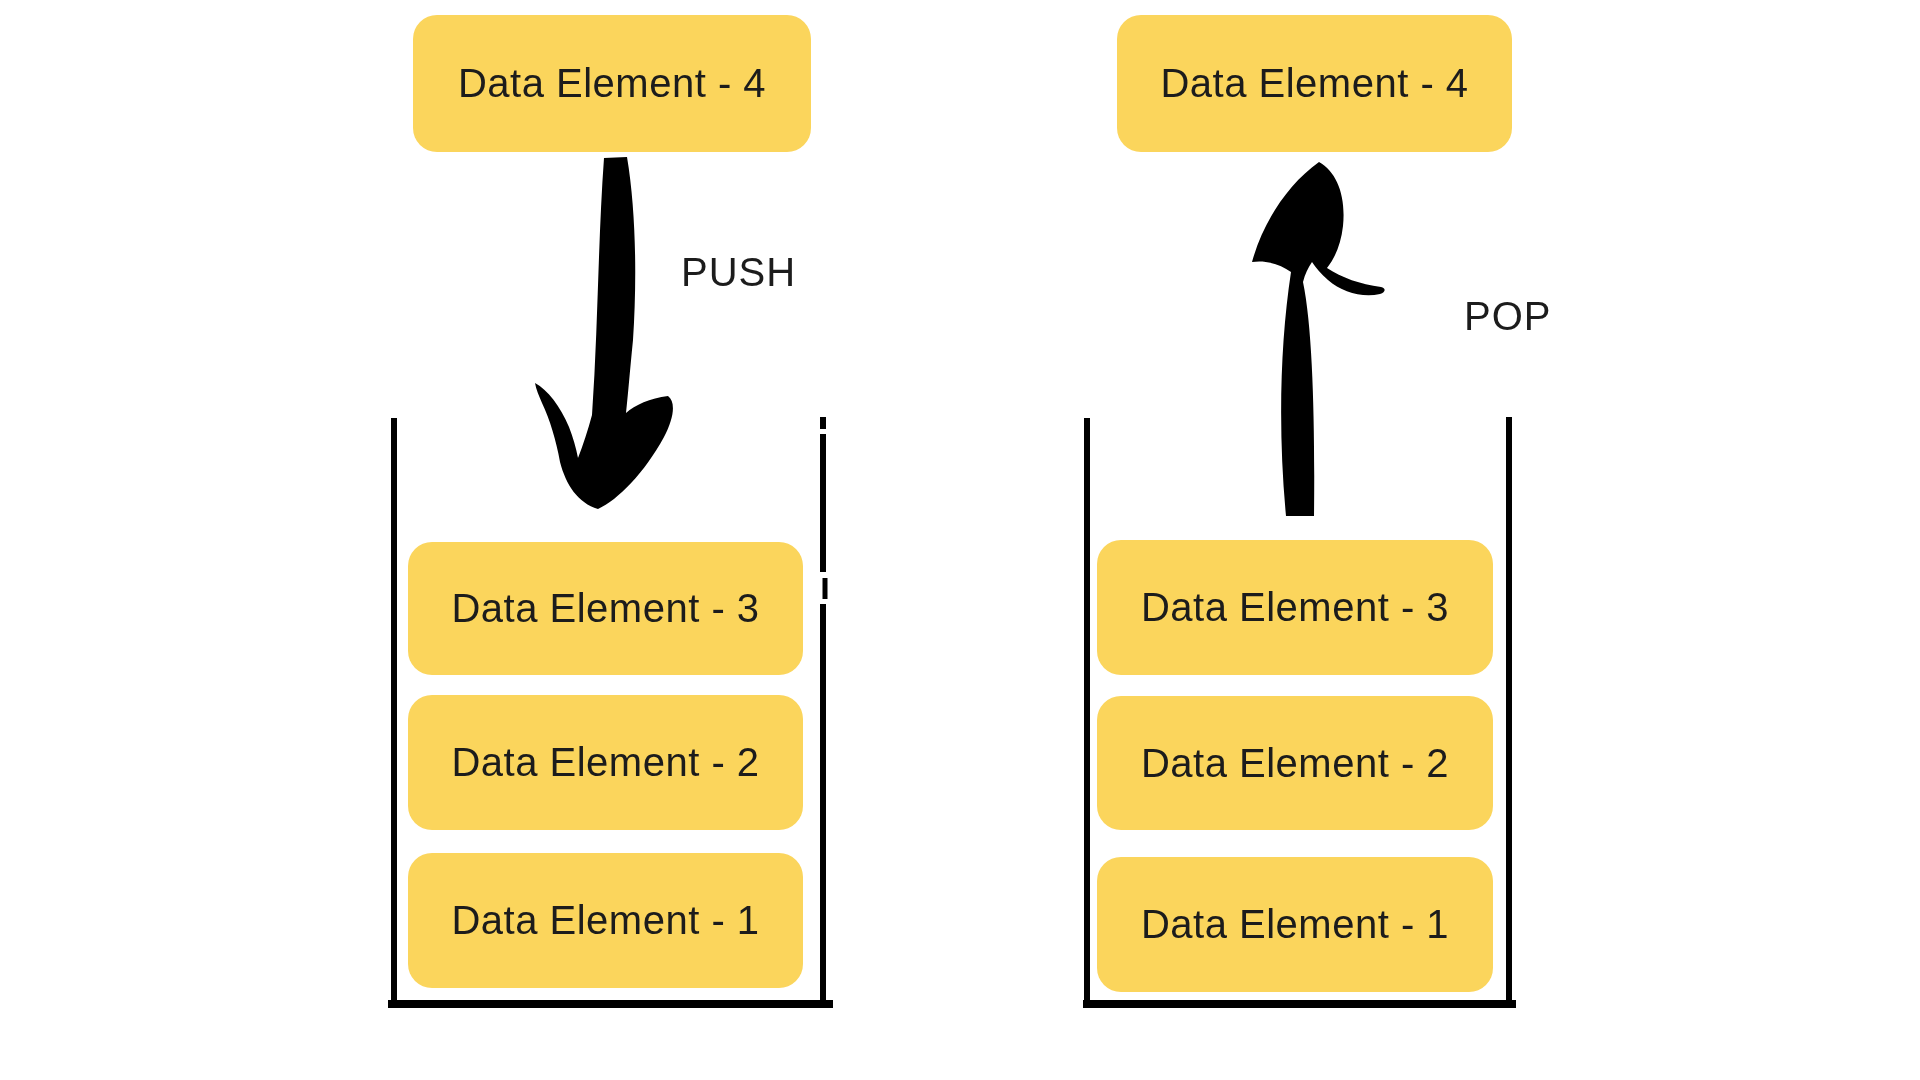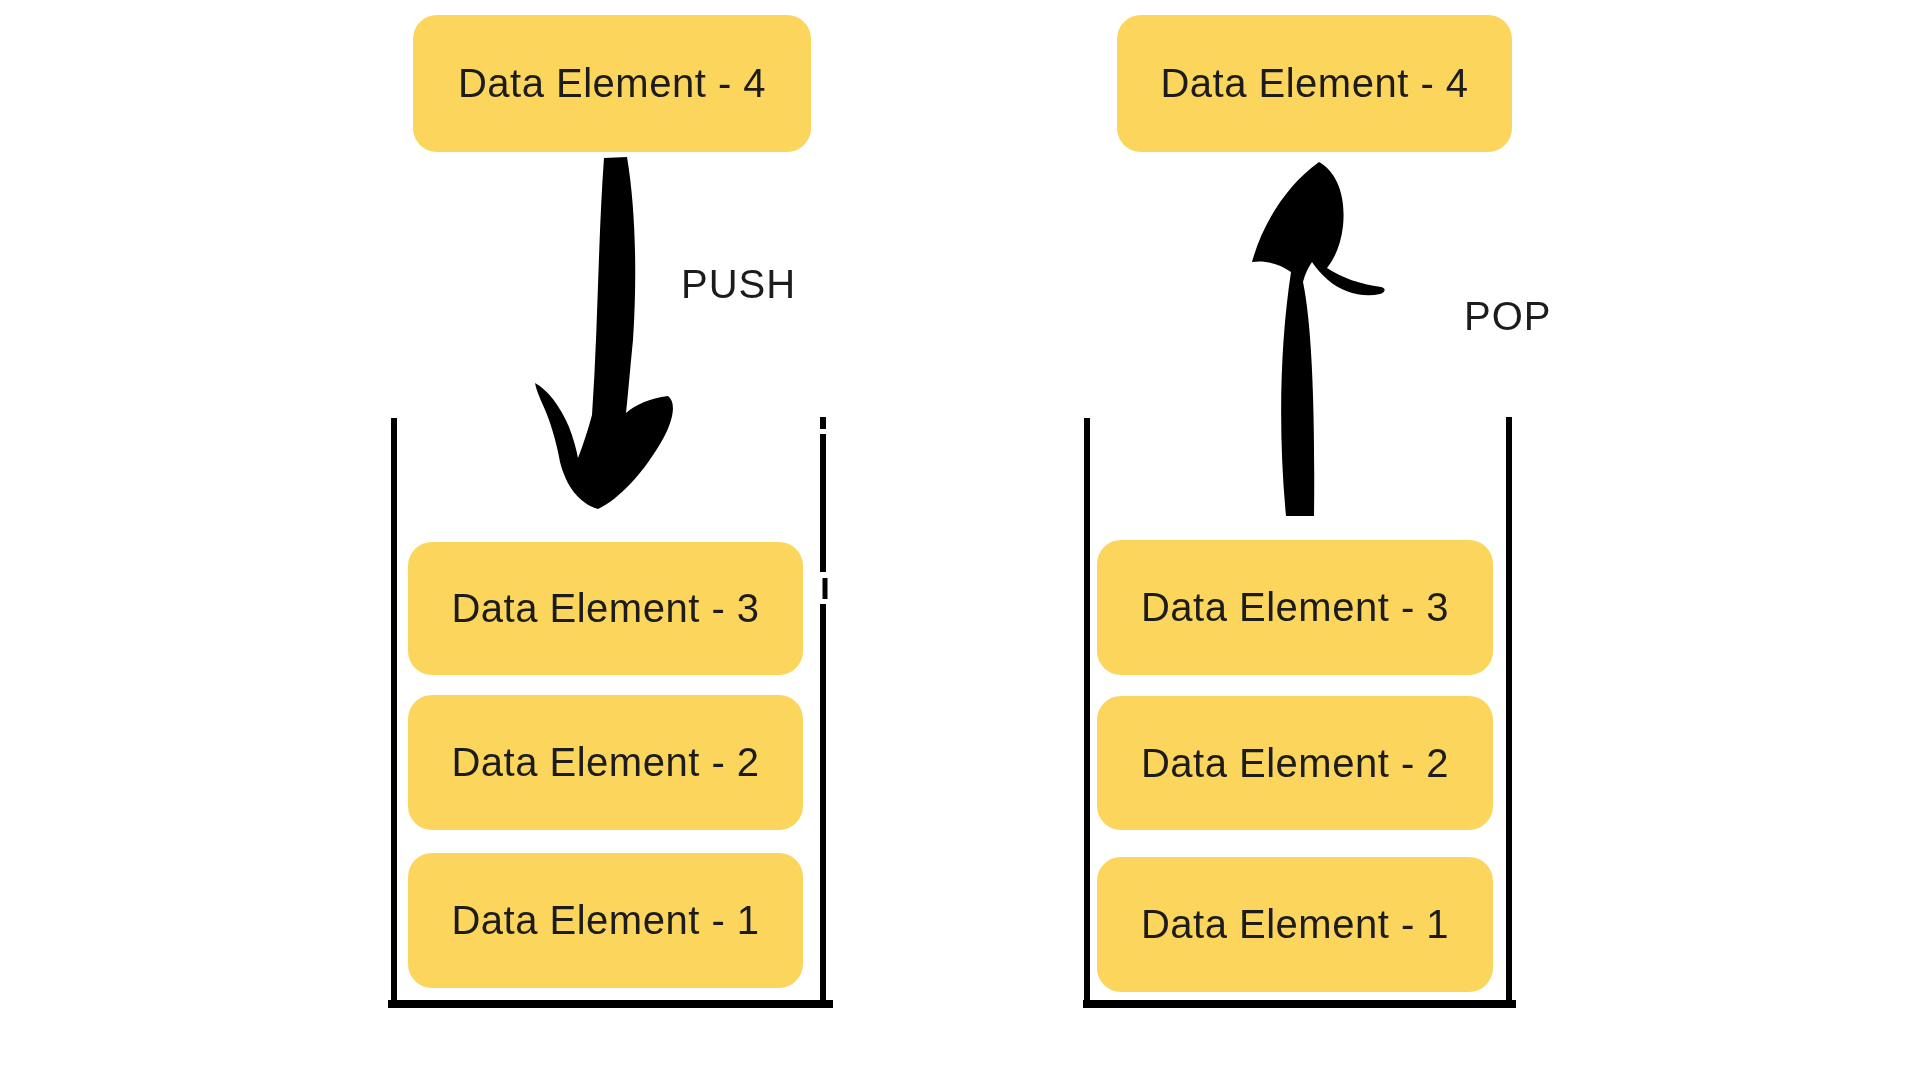--- a/index.html
+++ b/index.html
@@ -95,21 +95,21 @@
       C 1386,288 1386,292 1380,294
       C 1362,298 1342,292 1328,280
       C 1321,274 1316,268 1312,262
       C 1308,268 1305,274 1303,282
       C 1313,330 1315,425 1314,516
       Z"></path>
   </svg>
 
   <div class="box" style="left:413px; top:15px; width:398px; height:137px">Data Element - 4</div>
 
-  <div class="op-label" style="left:681px; top:264px">PUSH</div>
+  <div class="op-label" style="left:681px; top:252px">PUSH</div>
 
   <div class="box" style="left:408px; top:542px; width:395px; height:133px">Data Element - 3</div>
   <div class="box" style="left:408px; top:695px; width:395px; height:135px">Data Element - 2</div>
   <div class="box" style="left:408px; top:853px; width:395px; height:135px">Data Element - 1</div>
 
   <div class="box" style="left:1117px; top:15px; width:395px; height:137px">Data Element - 4</div>
 
   <div class="op-label" style="left:1464px; top:296px">POP</div>
 
   <div class="box" style="left:1097px; top:540px; width:396px; height:135px">Data Element - 3</div>

